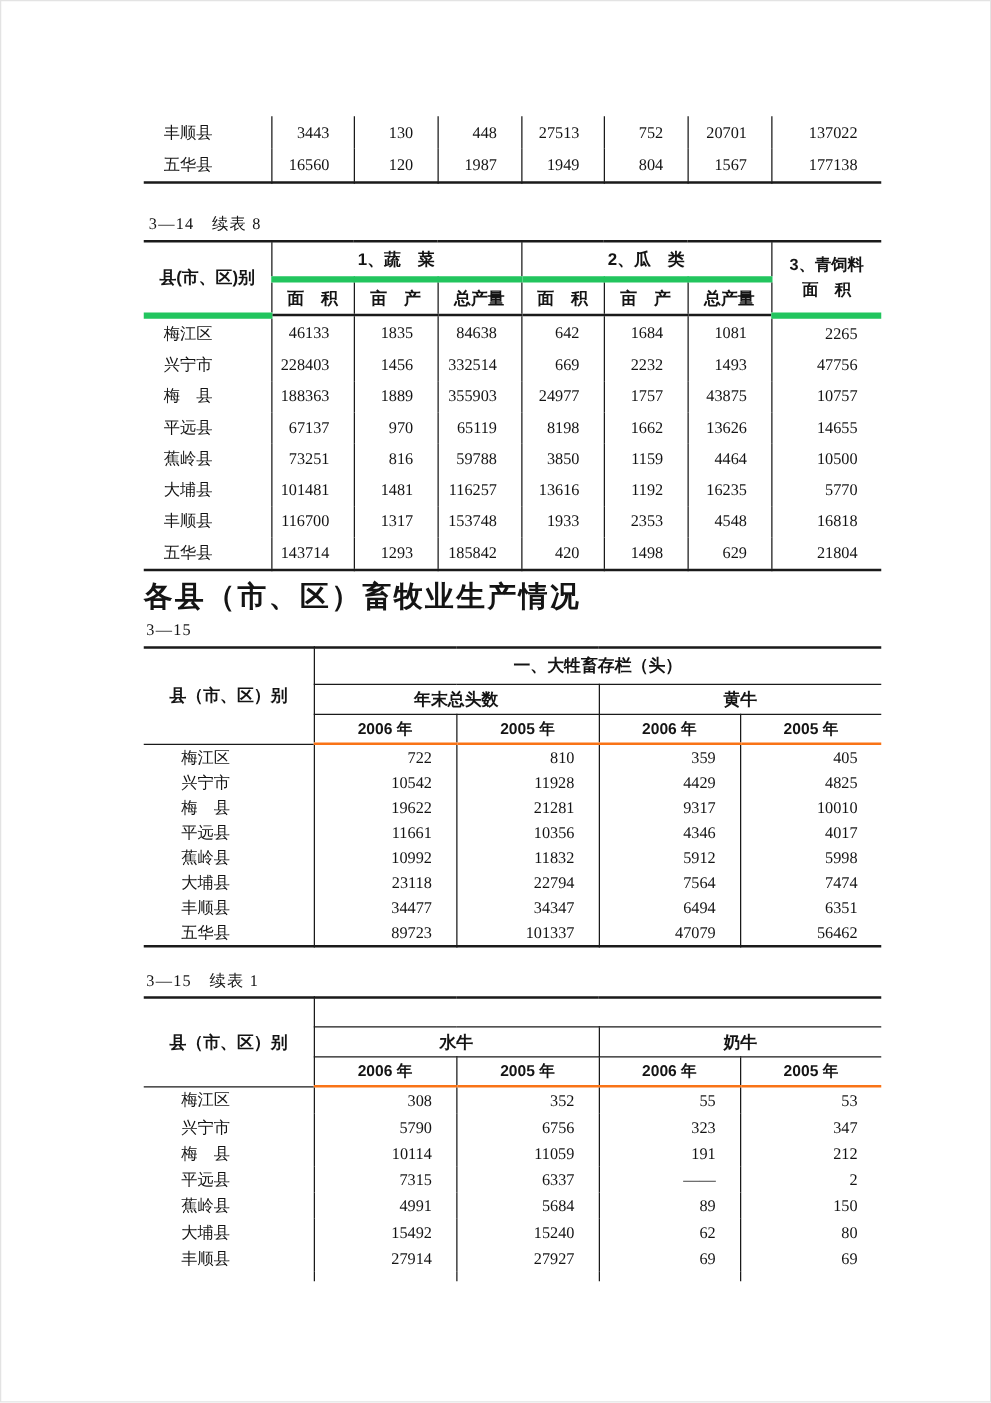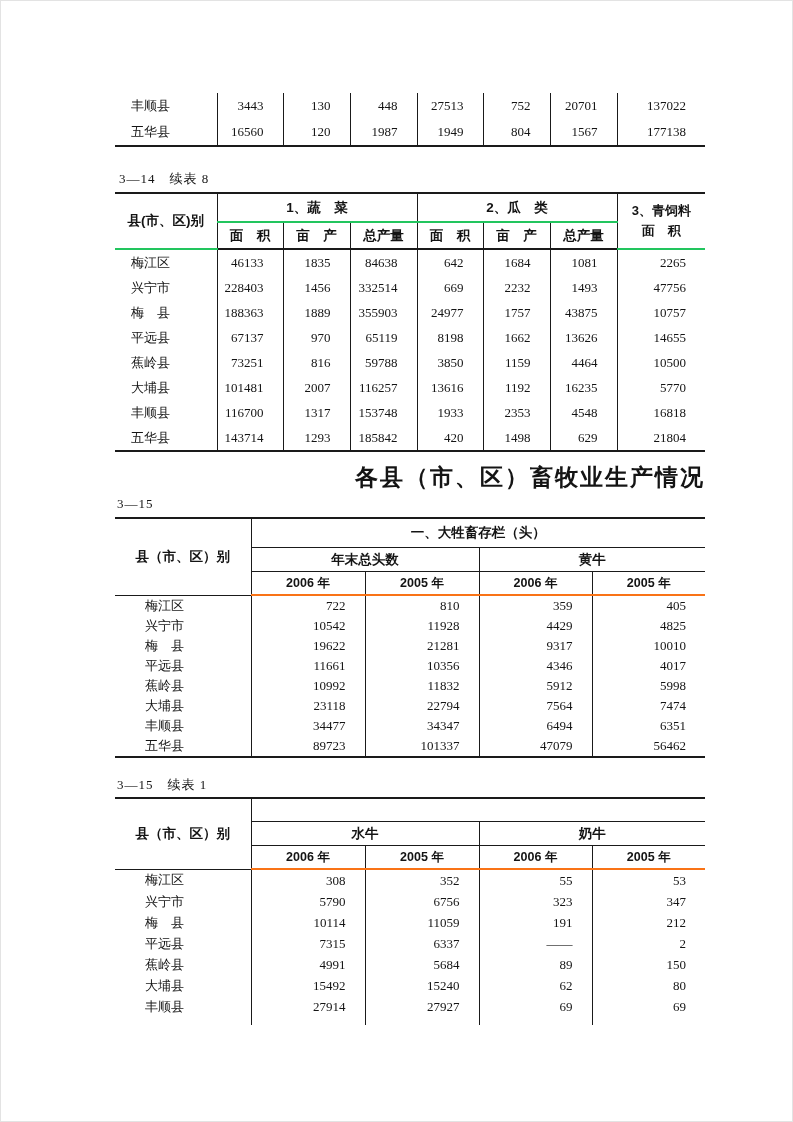--- a/index.html
+++ b/index.html
@@ -19,30 +19,30 @@
 
   
   .frag{position:absolute;top:93px;border-bottom:2px solid #1a1a1a;}
   .frag td{height:26px;}
   .frag .county{padding-left:16px;}
 
   
   .label{position:absolute;font-size:13px;letter-spacing:1px;}
   .lbl-314{top:170px;left:4px;}
   .t314{position:absolute;top:192px;border-top:2px solid #1a1a1a;border-bottom:2px solid #1a1a1a;}
-  .t314 thead .row1 th{height:27px;border-bottom:2px solid #22c55e;}
+  .t314 thead .row1 th{height:27px;border-bottom:5px solid #22c55e;}
   .t314 thead .row2 th{height:25px;}
   .t314 th.rowspan2{border-bottom:2px solid #1a1a1a;}
   .t314 thead .row2 th{border-bottom:2px solid #1a1a1a;}
   .t314 td{height:25px;}
   .t314 .county{padding-left:16px;}
   .t314 .lastcol{font-size:13px;line-height:1.55;}
 
   
-  .title{position:absolute;top:462px;width:590px;text-align:right;
+  .title{position:absolute;top:462px;width:590px;text-align:left;
     font-family:"Liberation Sans","DejaVu Sans",sans-serif;font-weight:bold;
     font-size:23px;letter-spacing:2px;}
 
   
   .lbl-315{top:496px;left:2px;}
   .t315g{position:absolute;border-top:2px solid #1a1a1a;}
   .t315{top:517px;border-bottom:2px solid #1a1a1a;}
   .t315g th.countyhead{border-bottom:2px solid #1a1a1a;}
   .t315g .band1 th{height:28px;border-bottom:1px solid #1a1a1a;margin-top:12px;}
   .t315g .band2 th{height:23px;border-bottom:1px solid #1a1a1a;margin-top:15px;}
@@ -175,21 +175,21 @@
           <td class="num br">816</td>
           <td class="num br">59788</td>
           <td class="num br">3850</td>
           <td class="num br">1159</td>
           <td class="num br">4464</td>
           <td class="num">10500</td>
         </tr>
         <tr>
           <td class="county br">大埔县</td>
           <td class="num br">101481</td>
-          <td class="num br">2007</td>
+          <td class="num br">1481</td>
           <td class="num br">116257</td>
           <td class="num br">13616</td>
           <td class="num br">1192</td>
           <td class="num br">16235</td>
           <td class="num">5770</td>
         </tr>
         <tr>
           <td class="county br">丰顺县</td>
           <td class="num br">116700</td>
           <td class="num br">1317</td>

